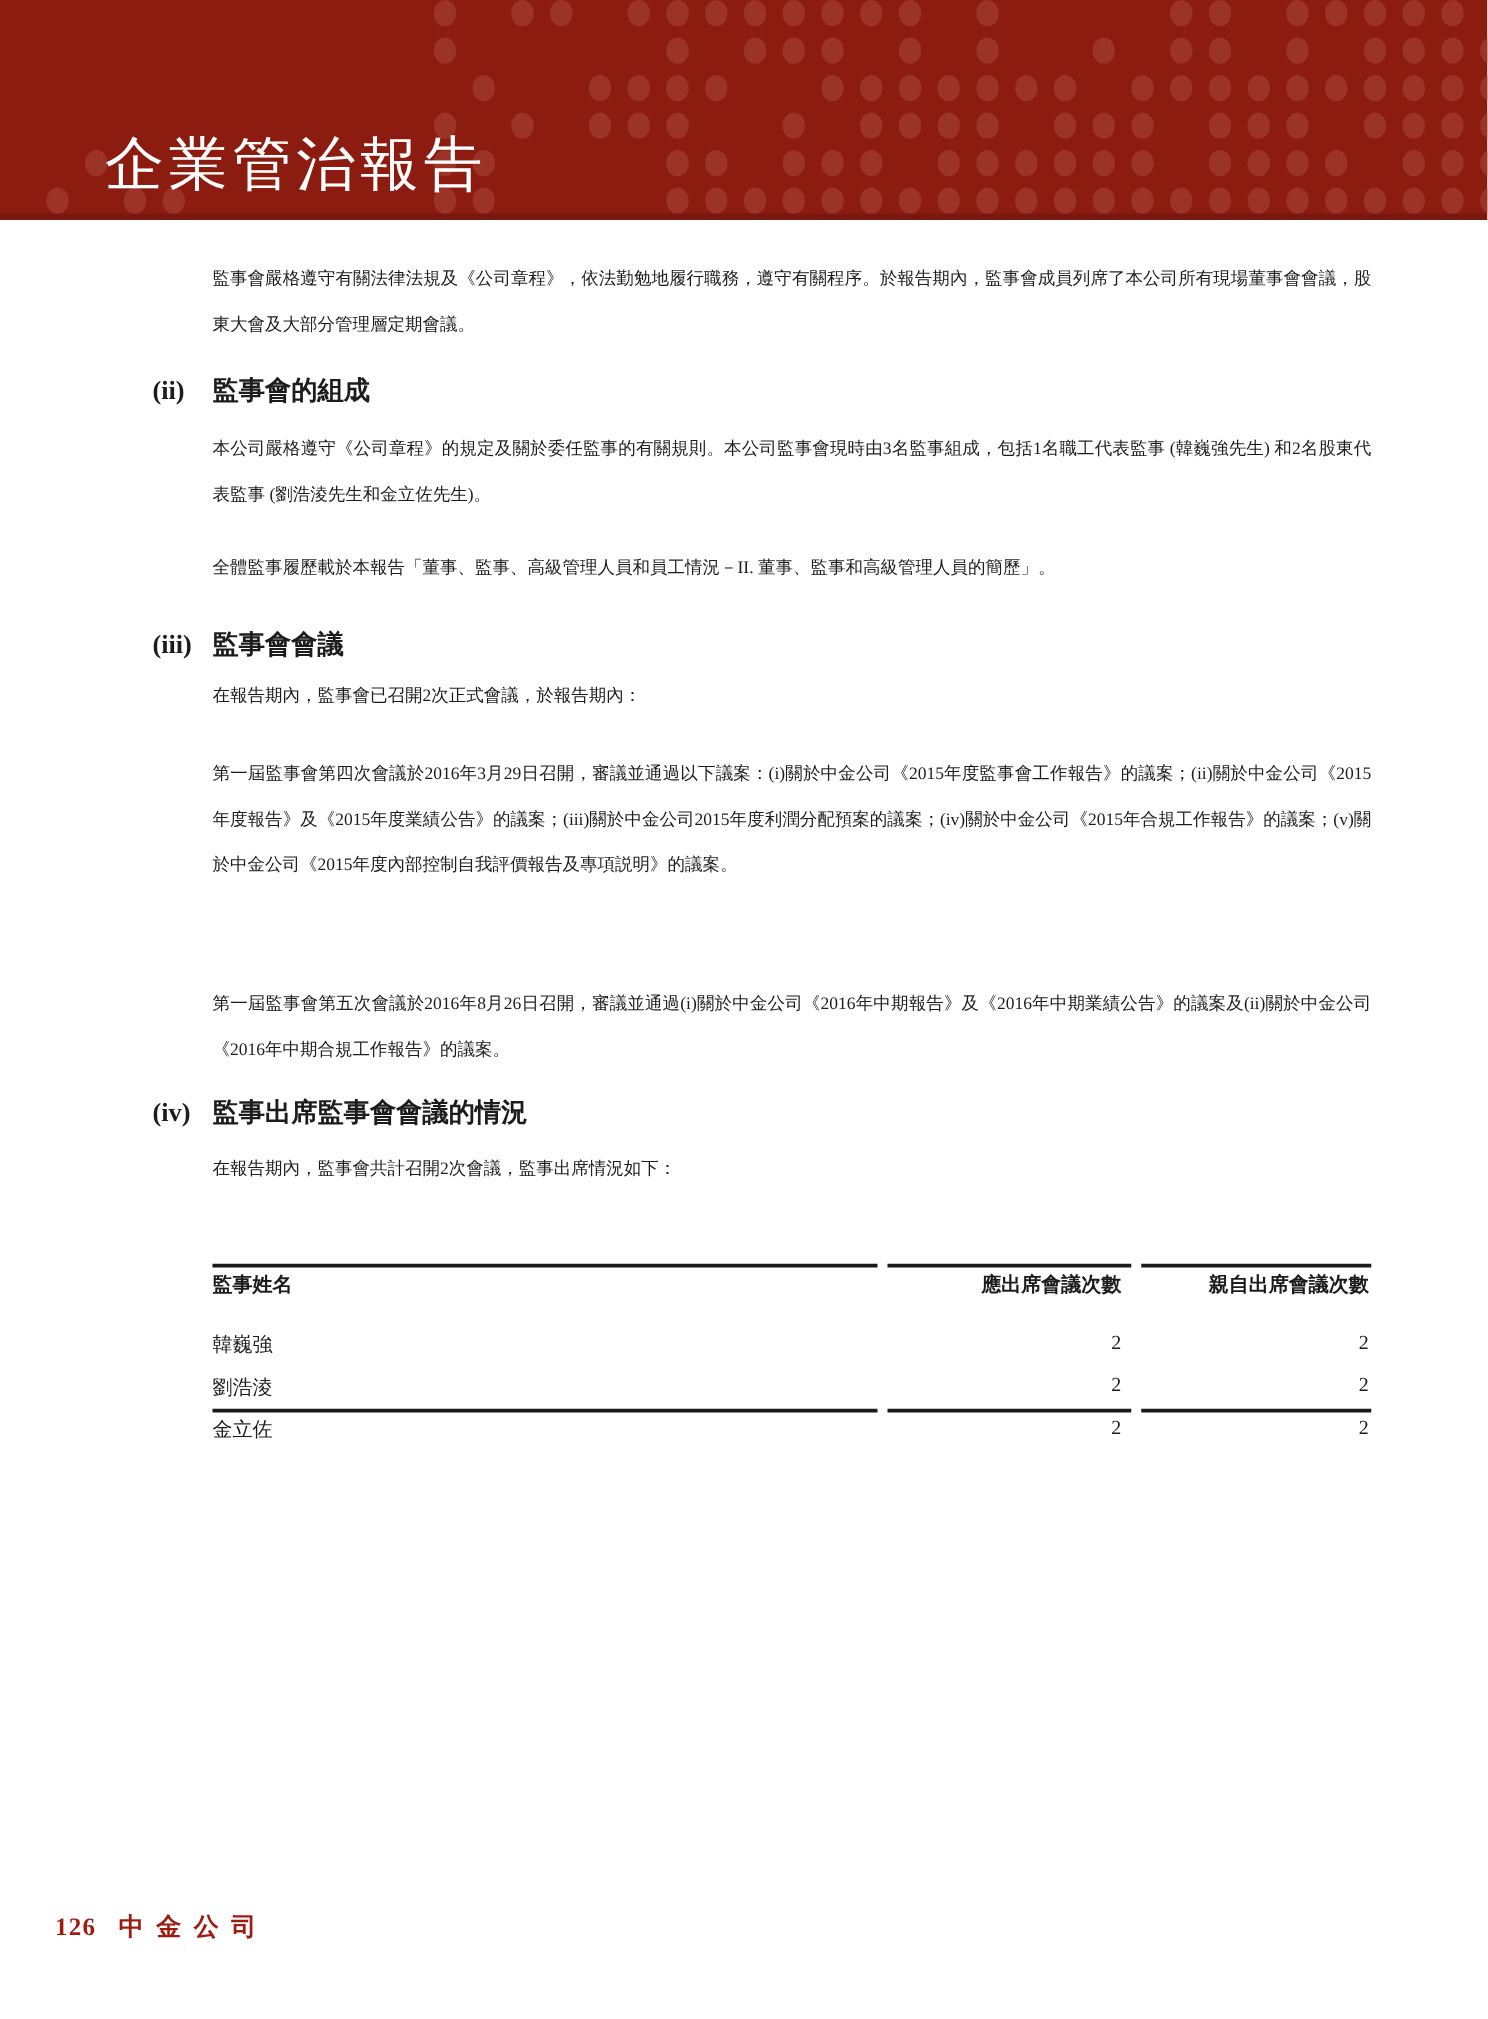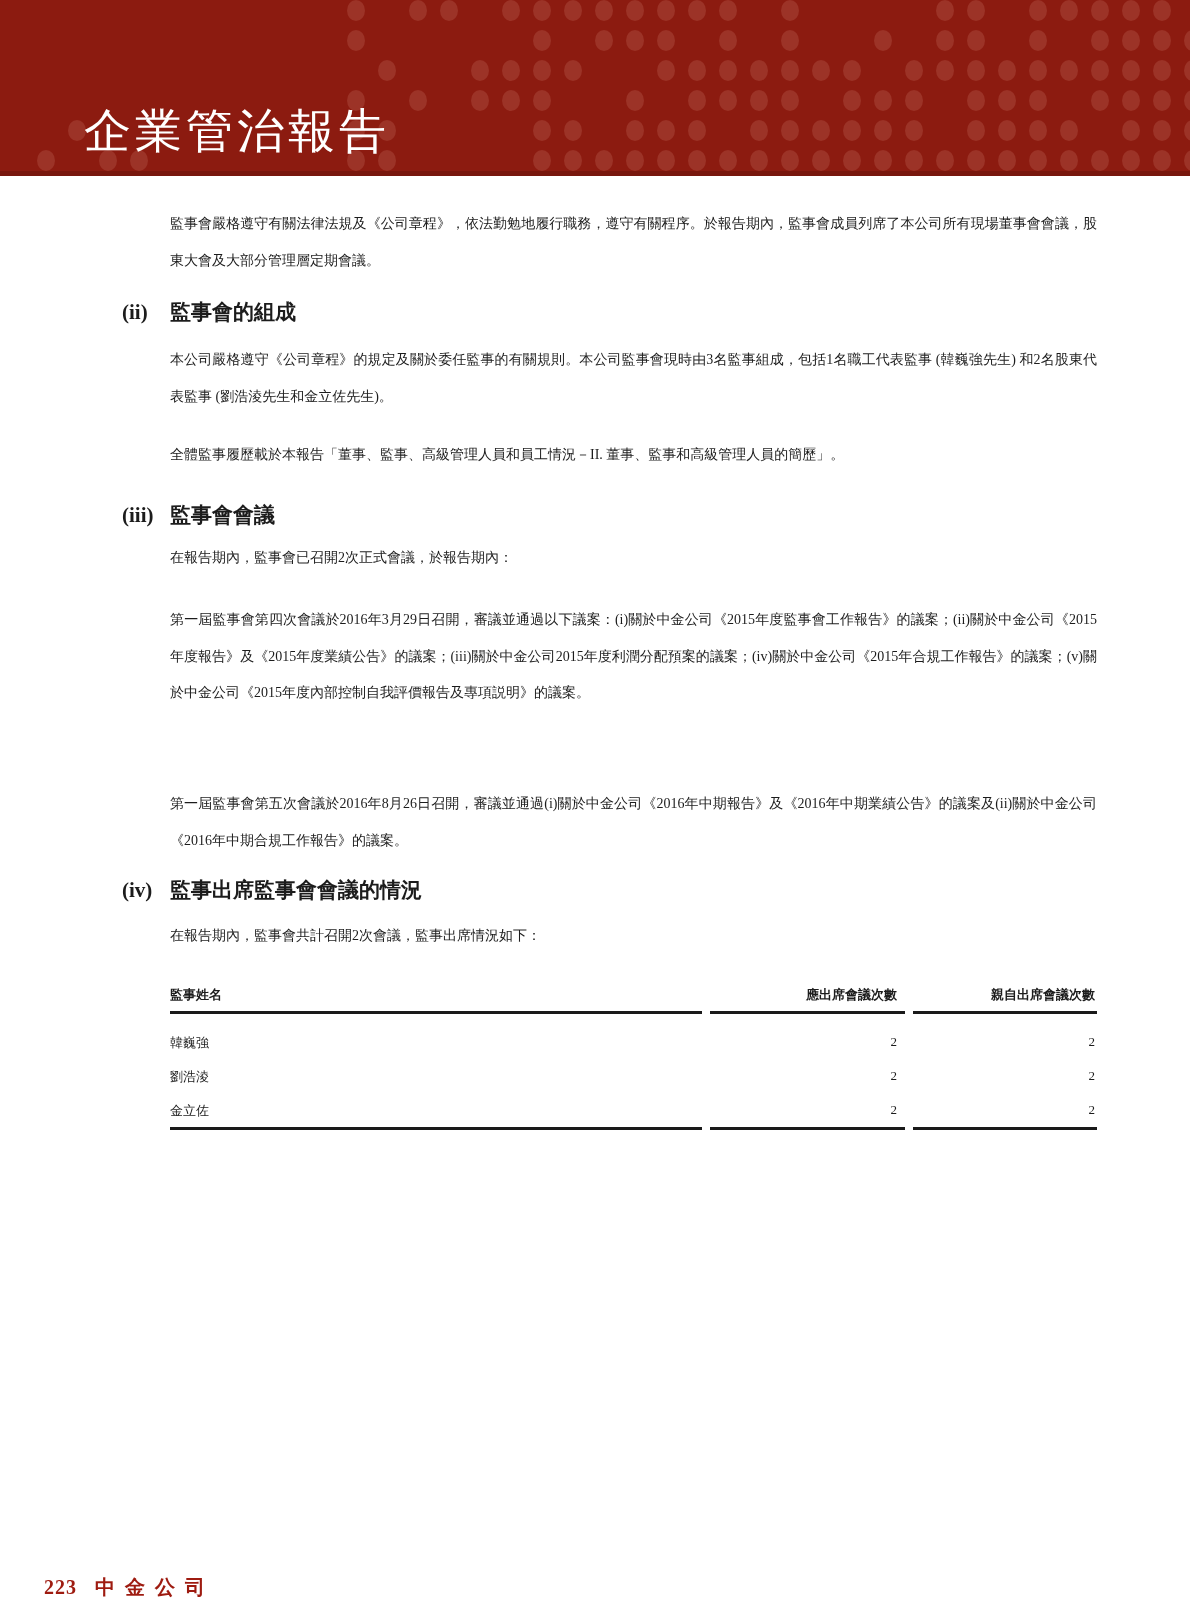--- a/index.html
+++ b/index.html
@@ -20,38 +20,38 @@
   .banner-title{position:absolute;left:84px;top:100px;font-size:47px;letter-spacing:4px;color:#ffffff;z-index:2;}
 
   
   .para{position:absolute;left:170px;width:927px;font-size:14px;line-height:36.5px;text-align:justify;color:var(--ink);}
   .sec-head{position:absolute;left:122px;width:975px;font-size:21px;font-weight:bold;color:var(--ink);line-height:28px;}
   .sec-label{display:inline-block;width:48px;}
   .sec-title{display:inline-block;font-family:Liberation Serif, serif;}
 
   
   .att-table{position:absolute;left:170px;top:986px;width:927px;height:146px;color:var(--ink);}
-  .t-row{position:absolute;left:0;width:927px;display:grid;grid-template-columns:1fr 203px 192px;font-size:13px;}
+  .t-row{position:absolute;left:0;width:927px;display:grid;grid-template-columns:1fr 203px 192px;font-size:16px;margin-top:32px;}
   .t-row .c2{text-align:right;padding-right:8px;}
   .t-row .c3{text-align:right;padding-right:2px;}
   .t-head{top:0;font-weight:bold;}
   .t-r1{top:48px;}
   .t-r2{top:82px;}
   .t-r3{top:116px;}
   .rule{position:absolute;height:3px;background:#1a1a1a;}
   .rule.top{top:25px;}
   .rule.bot{top:141px;}
   .seg1{left:0;width:532px;}
   .seg2{left:540px;width:195px;}
   .seg3{left:743px;width:184px;}
 
   
   .footer{position:absolute;left:44px;top:1528px;color:var(--footer-red);font-weight:600;display:flex;align-items:baseline;}
   .footer .pagenum{font-size:20px;letter-spacing:1px;}
-  .footer .company{font-size:20px;margin-left:18px;letter-spacing:10px;margin-top:46px;}
+  .footer .company{font-size:20px;margin-left:18px;letter-spacing:10px;}
 </style>
 </head>
 <body>
 
 <div class="page">
 
   <div class="banner">
     <div class="banner-dots">
         <div class="banner-dot" style="left: 347px; top: 0px;"></div>
         <div class="banner-dot" style="left: 409px; top: 0px;"></div>
@@ -226,17 +226,17 @@
       <div class="c2">2</div>
       <div class="c3">2</div>
     </div>
 
     <div class="rule bot seg1"></div>
     <div class="rule bot seg2"></div>
     <div class="rule bot seg3"></div>
   </div>
 
   <div class="footer">
-    <span class="pagenum">223</span>
+    <span class="pagenum">126</span>
     <span class="company">中金公司</span>
   </div>
 
 </div>
 
 </body></html>

